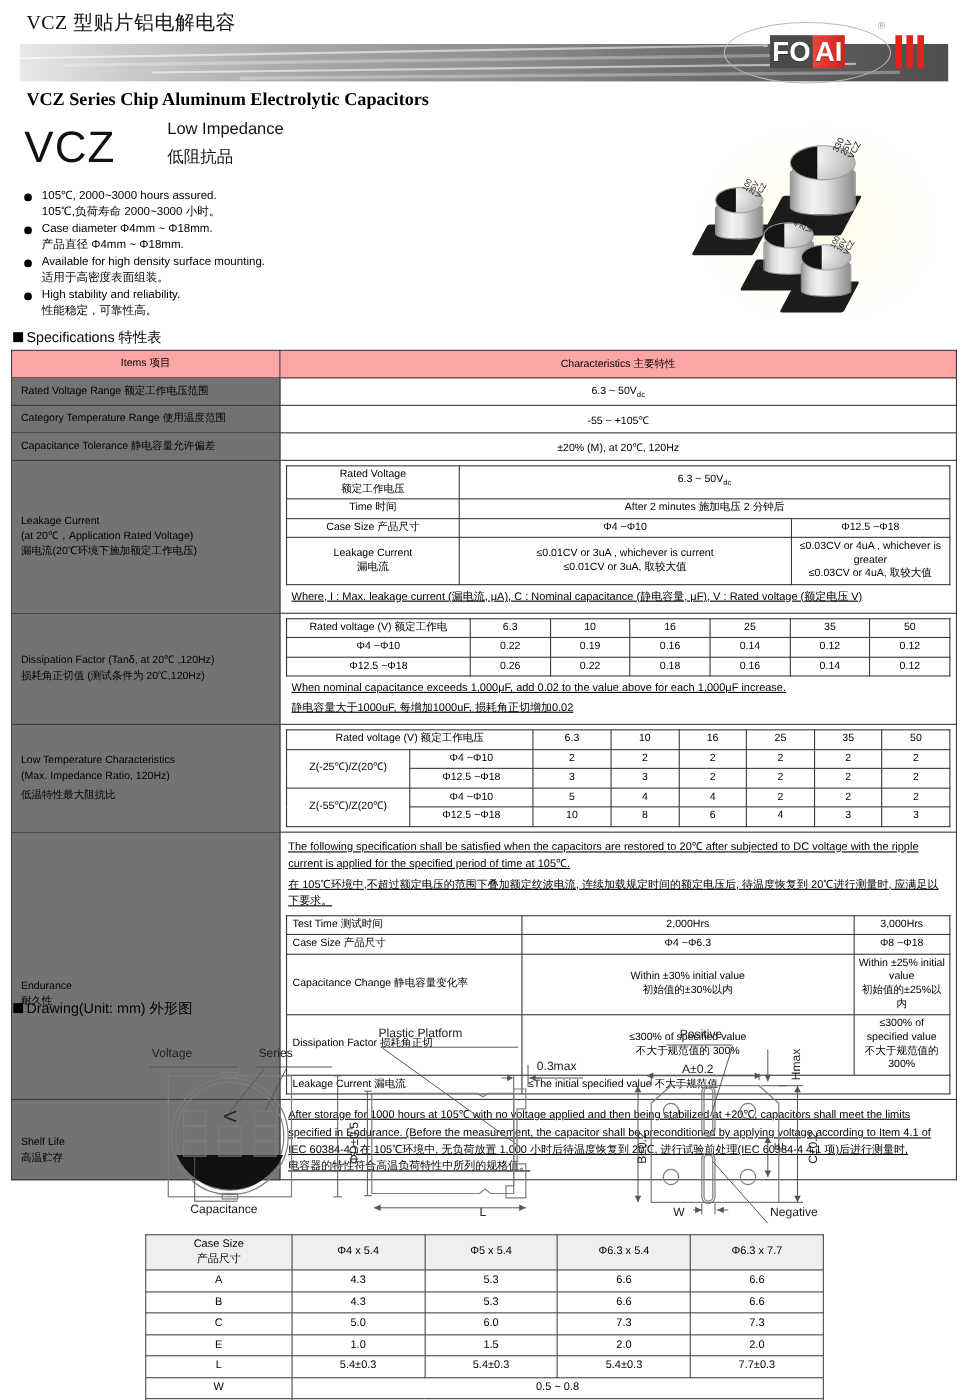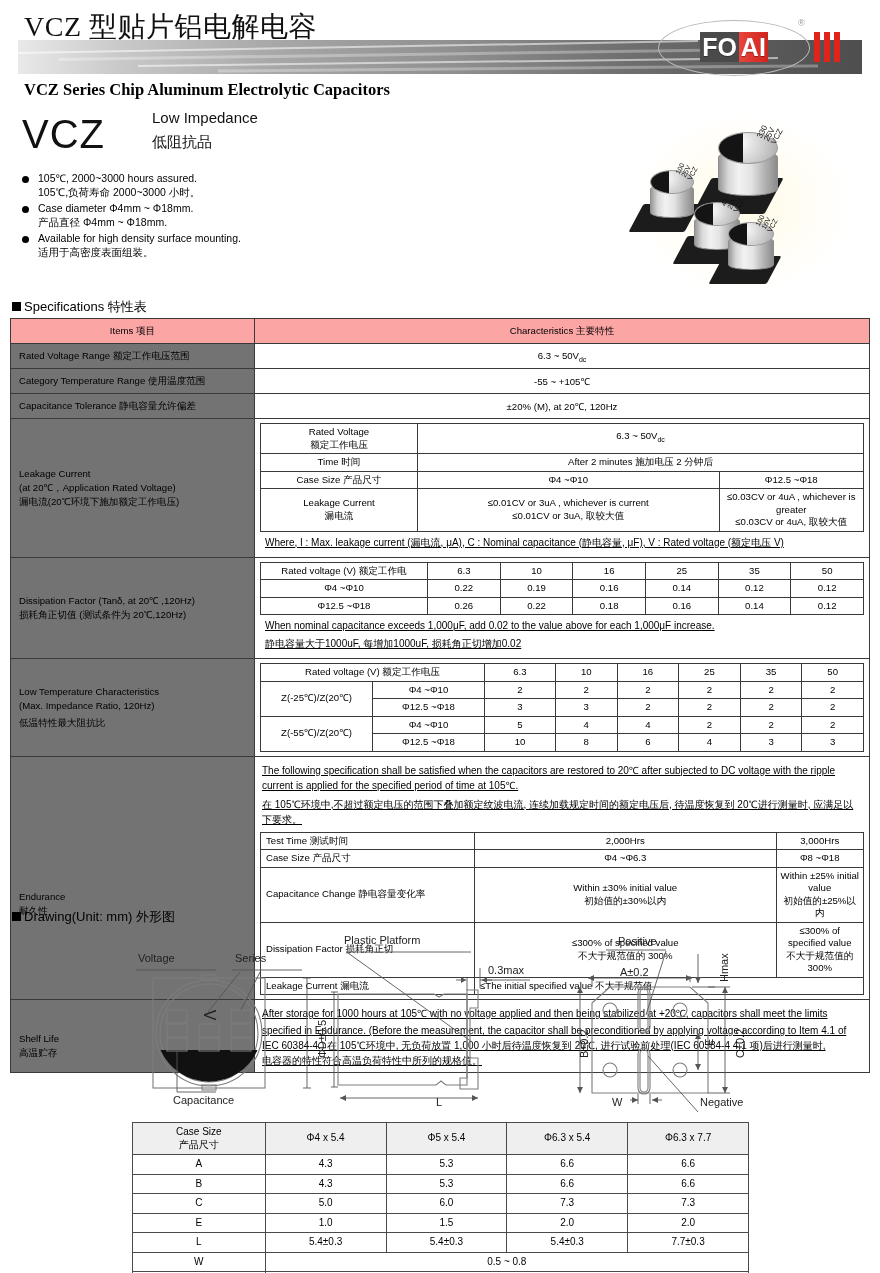--- a/index.html
+++ b/index.html
@@ -9,21 +9,21 @@
     font-family:"Liberation Sans", sans-serif;
     color:#000;
     -webkit-font-smoothing:antialiased;
   }
   .page{position:relative;width:880px;height:1273px;overflow:hidden;}
 
   
   .hdr-cn{
     position:absolute;left:24px;top:8px;
     font-family:"Liberation Serif", serif;
-    font-size:28px;letter-spacing:.5px;color:#111;
+    font-size:18px;letter-spacing:.5px;color:#111;
   }
   .hdr-bar{
     position:absolute;left:18px;top:40px;width:844px;height:34px;
     background:linear-gradient(90deg,#e9e9e9 0%,#c9c9c9 12%,#a8a8a8 30%,#8f8f8f 52%,#6f6f6f 72%,#5a5a5a 88%,#4e4e4e 100%);
     overflow:hidden;
   }
   .hdr-bar .streak{position:absolute;background:rgba(255,255,255,.55);height:2px;}
   .hdr-bar .streak2{position:absolute;background:rgba(255,255,255,.30);height:3px;}
   .logo-wrap{position:absolute;left:648px;top:18px;width:214px;height:58px;}
   .logo-ellipse{
@@ -174,20 +174,25 @@
     </div>
     <div class="bullet">
       <span class="dot"></span>
       <div class="l1">Case diameter Φ4mm ~ Φ18mm.</div>
       <div class="l2">产品直径 Φ4mm ~ Φ18mm.</div>
     </div>
     <div class="bullet">
       <span class="dot"></span>
       <div class="l1">Available for high density surface mounting.</div>
       <div class="l2">适用于高密度表面组装。</div>
+    </div>
+    <div class="bullet">
+      <span class="dot"></span>
+      <div class="l1">High stability and reliability.</div>
+      <div class="l2">性能稳定，可靠性高。</div>
     </div>
   </div>
 
   <div class="photo">
     <div class="glow"></div>
 
     <div class="cap" style="left:98px;top:30px;">
       <div class="base" style="left:-14px;top:48px;width:72px;height:36px;"></div>
       <div class="body" style="left:2px;top:20px;width:58px;height:44px;"></div>
       <div class="top" style="left:2px;top:2px;width:58px;height:30px;">

